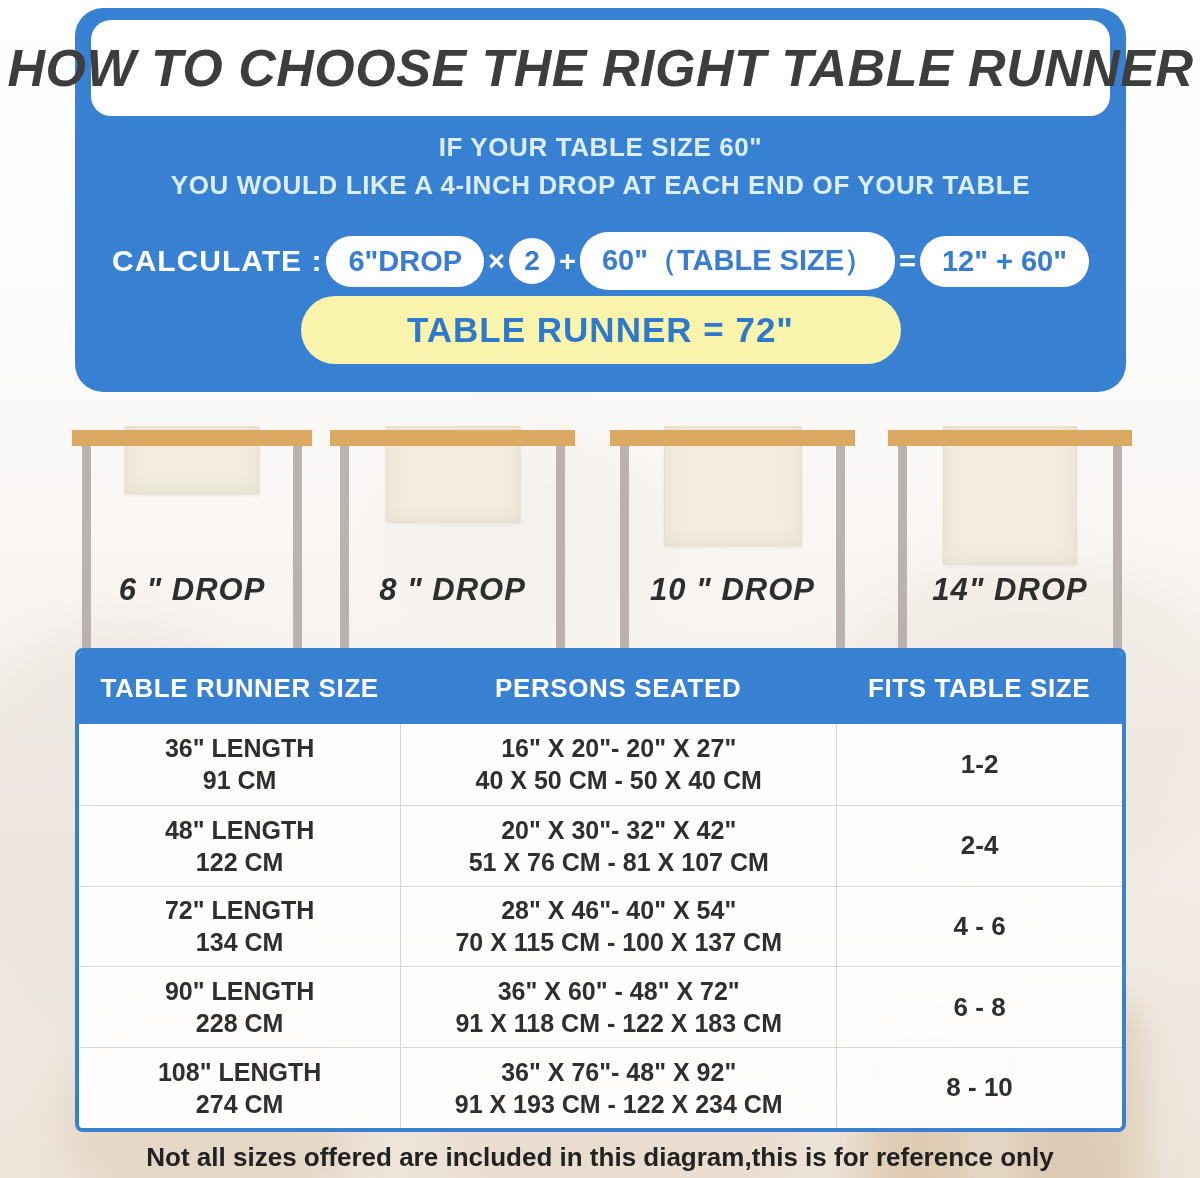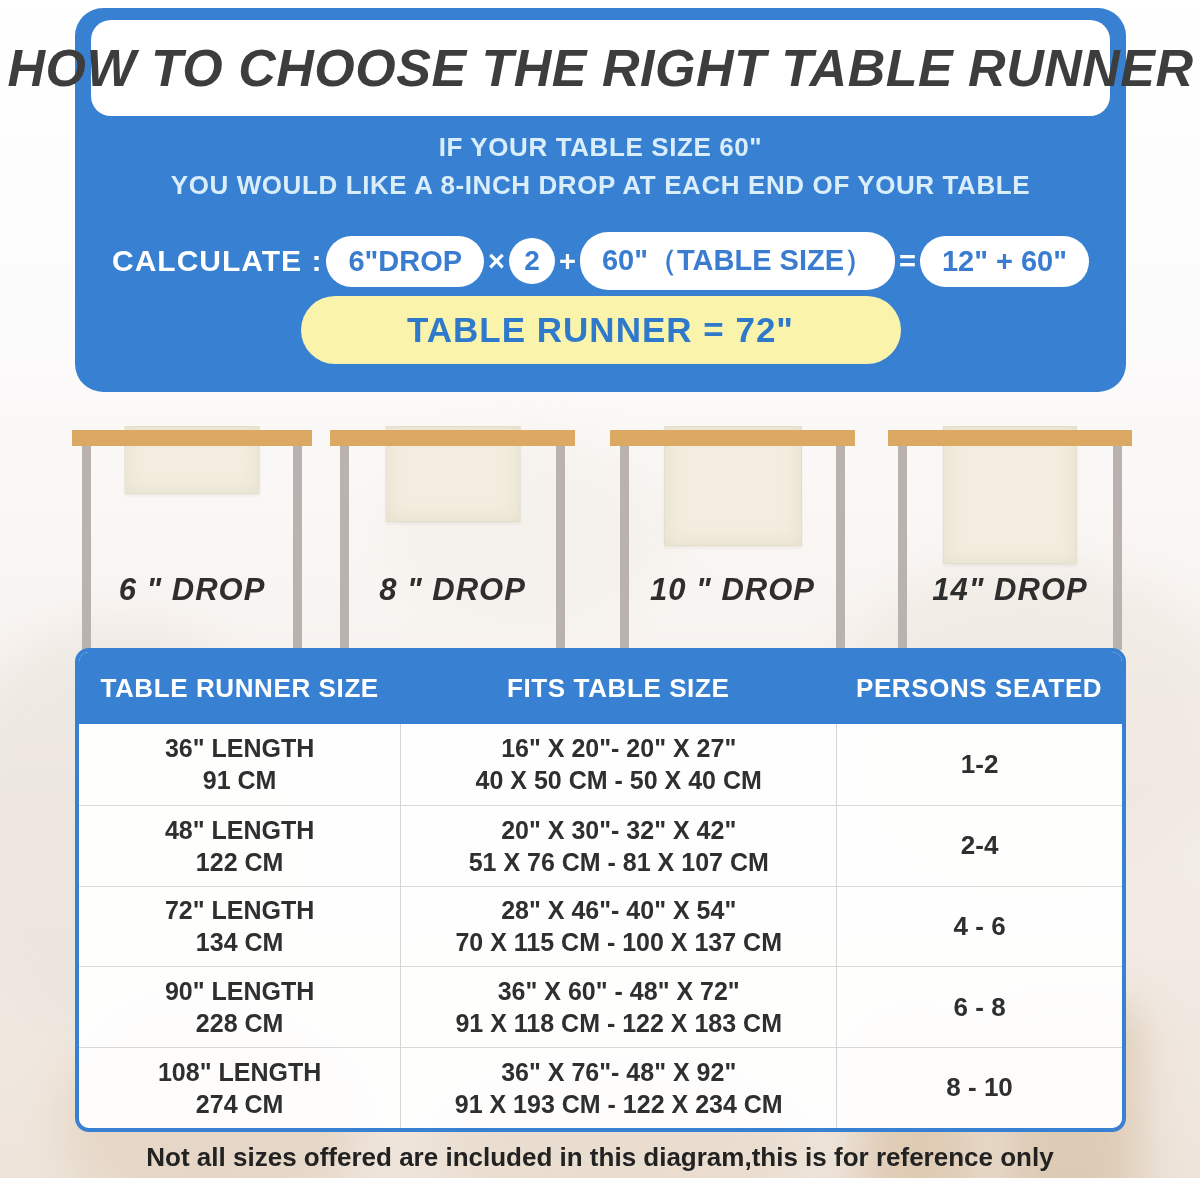--- a/index.html
+++ b/index.html
@@ -78,21 +78,21 @@
   .f3 .runner{ height:120px; width:138px; }
   .f4 .runner{ height:138px; width:134px; }
   .drop-label{
     position:absolute; top:152px; left:0; width:100%; text-align:center;
     font-size:31px; font-weight:700; font-style:italic; color:#2e2e2e; letter-spacing:1px;
   }
 
   
   .size-panel{
     position:absolute; left:75px; top:648px; width:1051px; height:484px;
-    border:4px solid #3880d2; border-radius:14px; overflow:hidden;
+    border:4px solid #3880d2; border-radius:8px; overflow:hidden;
     background:rgba(255,255,255,.55);
   }
   .size-head{
     height:72px; background:#3880d2;
     display:grid; grid-template-columns:30.8% 41.8% 27.4%; align-items:center;
   }
   .size-head div{ text-align:center; color:#ffffff; font-weight:700; font-size:26px; letter-spacing:.6px; }
   .size-body{ height:404px; }
   .trow{
     display:grid; grid-template-columns:30.8% 41.8% 27.4%;
@@ -123,21 +123,21 @@
   <div class="blob b4"></div>
   <div class="blob b5"></div>
   <div class="blob b6"></div>
   <div class="blob b7"></div>
 
   <div class="blue-panel">
     <div class="title-box">
       <span>HOW TO CHOOSE THE RIGHT TABLE RUNNER</span>
     </div>
     <div class="subline s1">IF YOUR TABLE SIZE 60"</div>
-    <div class="subline s2">YOU WOULD LIKE A 8-INCH DROP AT EACH END OF YOUR TABLE</div>
+    <div class="subline s2">YOU WOULD LIKE A 4-INCH DROP AT EACH END OF YOUR TABLE</div>
 
     <div class="calc-row">
       <span class="calc-label">CALCULATE :</span>
       <span class="pill">6"DROP</span>
       <span class="op">×</span>
       <span class="circle">2</span>
       <span class="op">+</span>
       <span class="pill">60"（TABLE SIZE）</span>
       <span class="op">=</span>
       <span class="pill">12" + 60"</span>
@@ -175,22 +175,22 @@
       <div class="tabletop"></div>
       <div class="leg left"></div>
       <div class="leg right"></div>
       <div class="drop-label">14" DROP</div>
     </div>
   </div>
 
   <div class="size-panel">
     <div class="size-head">
       <div>TABLE RUNNER SIZE</div>
+      <div>PERSONS SEATED</div>
       <div>FITS TABLE SIZE</div>
-      <div>PERSONS SEATED</div>
     </div>
     <div class="size-body">
 
       <div class="trow">
         <div class="tcell c1">
           <span class="ln">36" LENGTH</span>
           <span class="ln">91 CM</span>
         </div>
         <div class="tcell c2">
           <span class="ln">16" X 20"- 20" X 27"</span>

